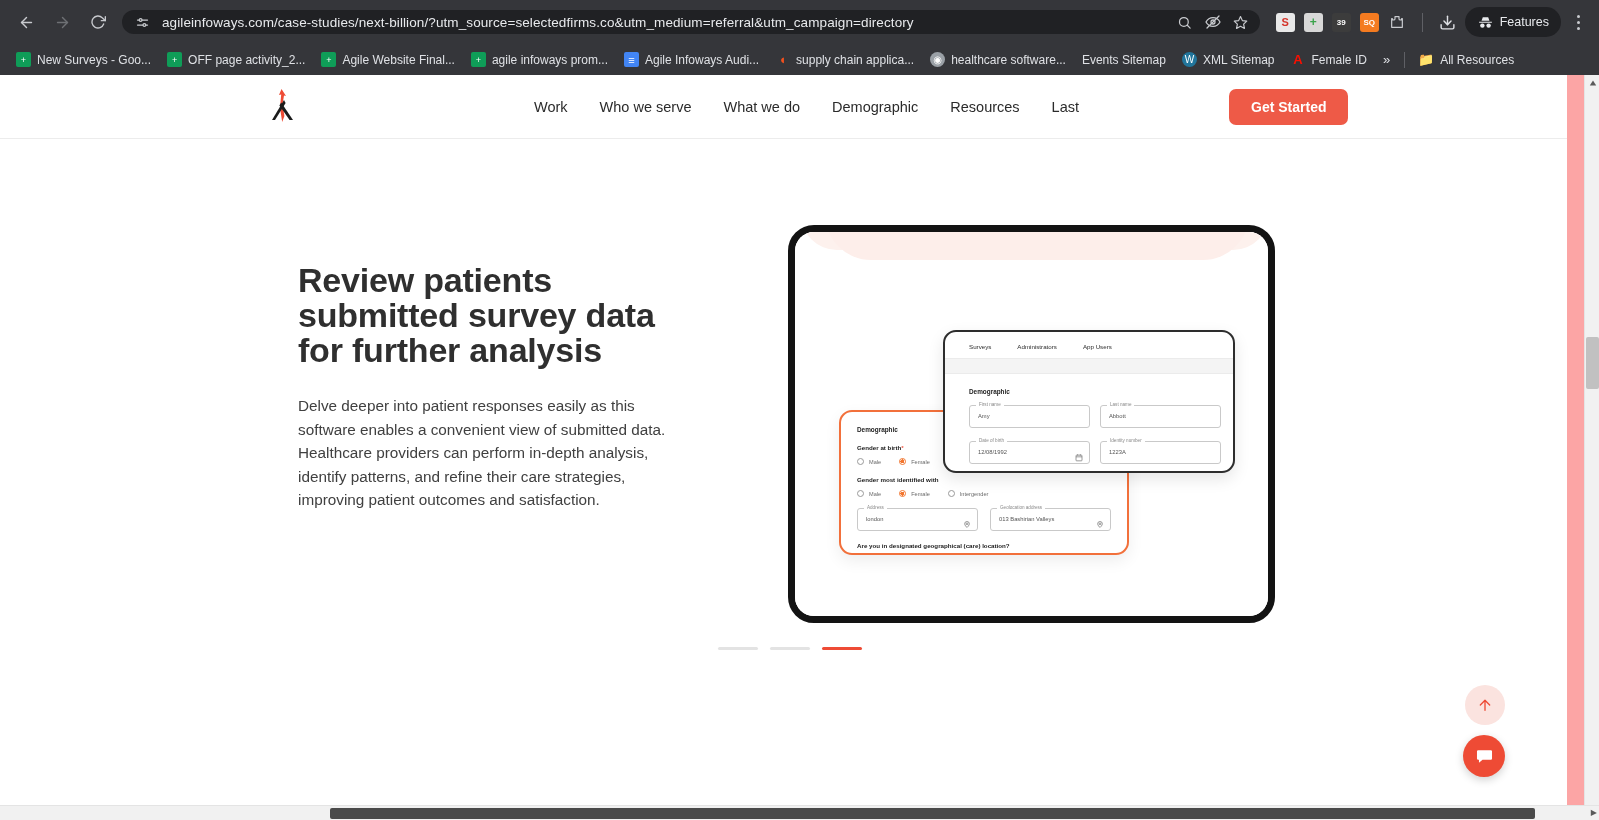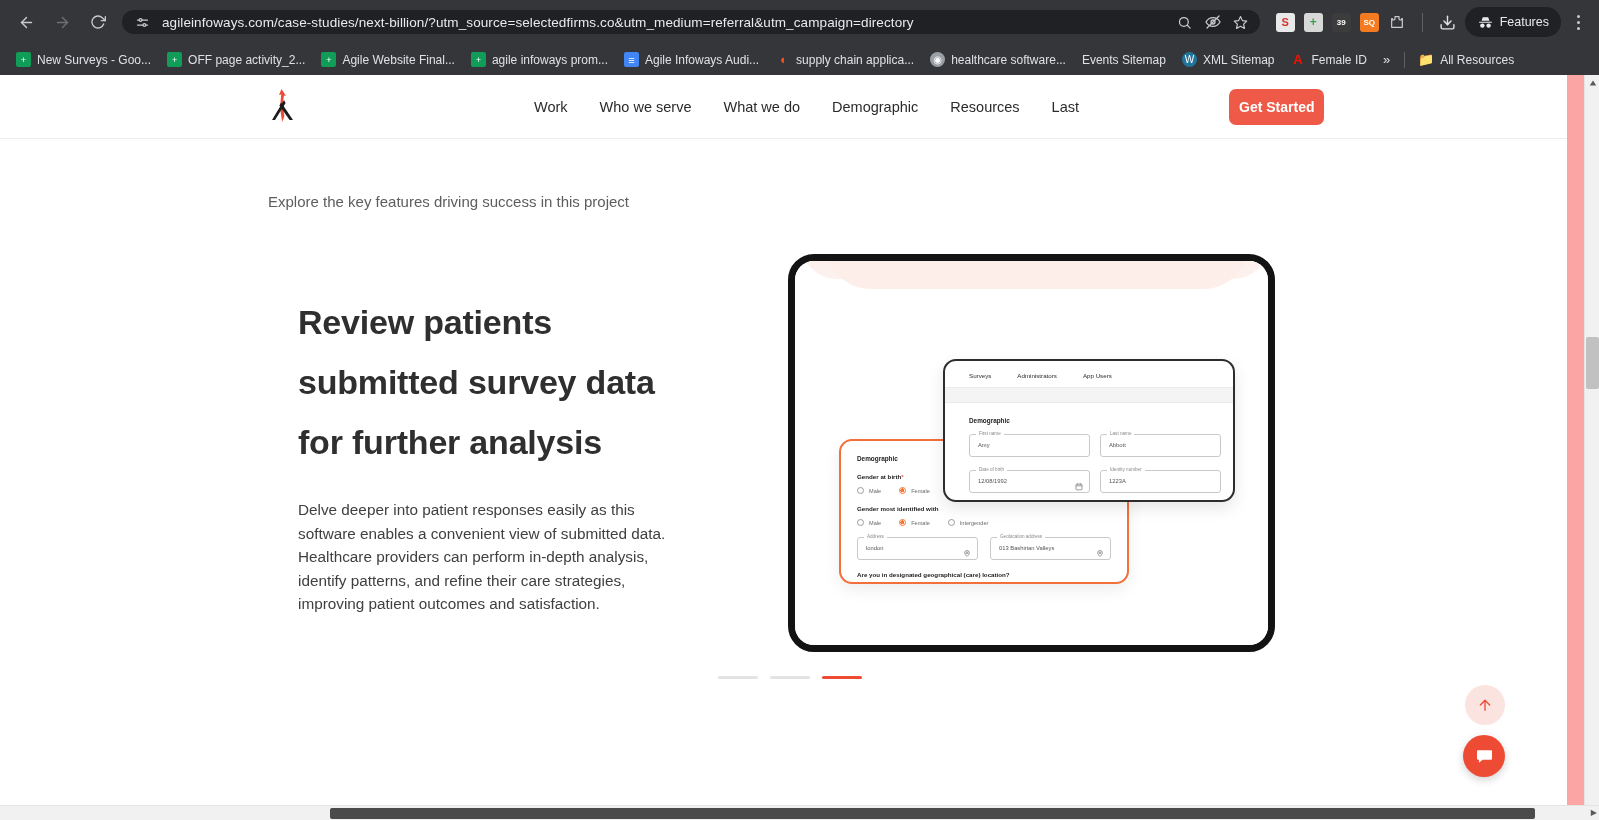--- a/index.html
+++ b/index.html
@@ -67,36 +67,36 @@
   
   .site-header {
     height: 64px; width: 1567px; display: flex; align-items: center;
     border-bottom: 1px solid #ececec; background: #fff;
   }
   .logo-wrap { margin-left: 268px; width: 34px; height: 44px; display: flex; align-items: center; }
   .site-nav { display: flex; align-items: center; gap: 32px; margin-left: 232px; }
   .site-nav a { color: #2b2b2b; font-size: 14.5px; text-decoration: none; white-space: nowrap; }
   .cta-btn {
     margin-left: 150px; background: #ee5a47; color: #fff; border: none; border-radius: 7px;
-    height: 36px; padding: 0 10px; font-size: 14px; font-weight: 700;
+    height: 36px; padding: 0 22px; font-size: 14px; font-weight: 700;
     font-family: "Liberation Sans", sans-serif; white-space: nowrap;
   }
 
   
   .features { padding-left: 268px; padding-top: 42px; }
   .features h1 {
     font-size: 31px; font-weight: 400; color: #111; letter-spacing: .2px;
   }
   .features p.sub { margin-top: 12px; font-size: 15px; color: #5d5d5d; }
 
   
   .content-row { display: flex; margin-top: 44px; padding-left: 298px; }
   .col-left { width: 392px; padding-top: 38px; }
   .col-left h2 {
-    font-size: 34px; line-height: 60px; color: #2f2f2f; font-weight: 700; letter-spacing: -.2px;
+    font-size: 34px; line-height: 35px; color: #2f2f2f; font-weight: 700; letter-spacing: -.2px;
   }
   .col-left .body {
     margin-top: 26px; font-size: 15.3px; line-height: 23.5px; color: #404040; width: 372px;
   }
 
   
   .col-right { margin-left: 98px; }
   .tablet {
     width: 487px; height: 398px; border: 7px solid #131313; border-radius: 26px;
     background: #fff; position: relative; overflow: hidden;
@@ -338,21 +338,20 @@
       <a href="#">Who we serve</a>
       <a href="#">What we do</a>
       <a href="#">Demographic</a>
       <a href="#">Resources</a>
       <a href="#">Last</a>
     </nav>
     <button class="cta-btn">Get Started</button>
   </div>
 
   <div class="features">
-    <p class="sub">Explore the key features driving success in this project</p>
   </div>
 
   <div class="content-row">
 
     <div class="col-left">
       <h2>Review patients submitted survey data for further analysis</h2>
       <div class="body">Delve deeper into patient responses easily as this software enables a convenient view of submitted data. Healthcare providers can perform in-depth analysis, identify patterns, and refine their care strategies, improving patient outcomes and satisfaction.</div>
     </div>
 
     <div class="col-right">

